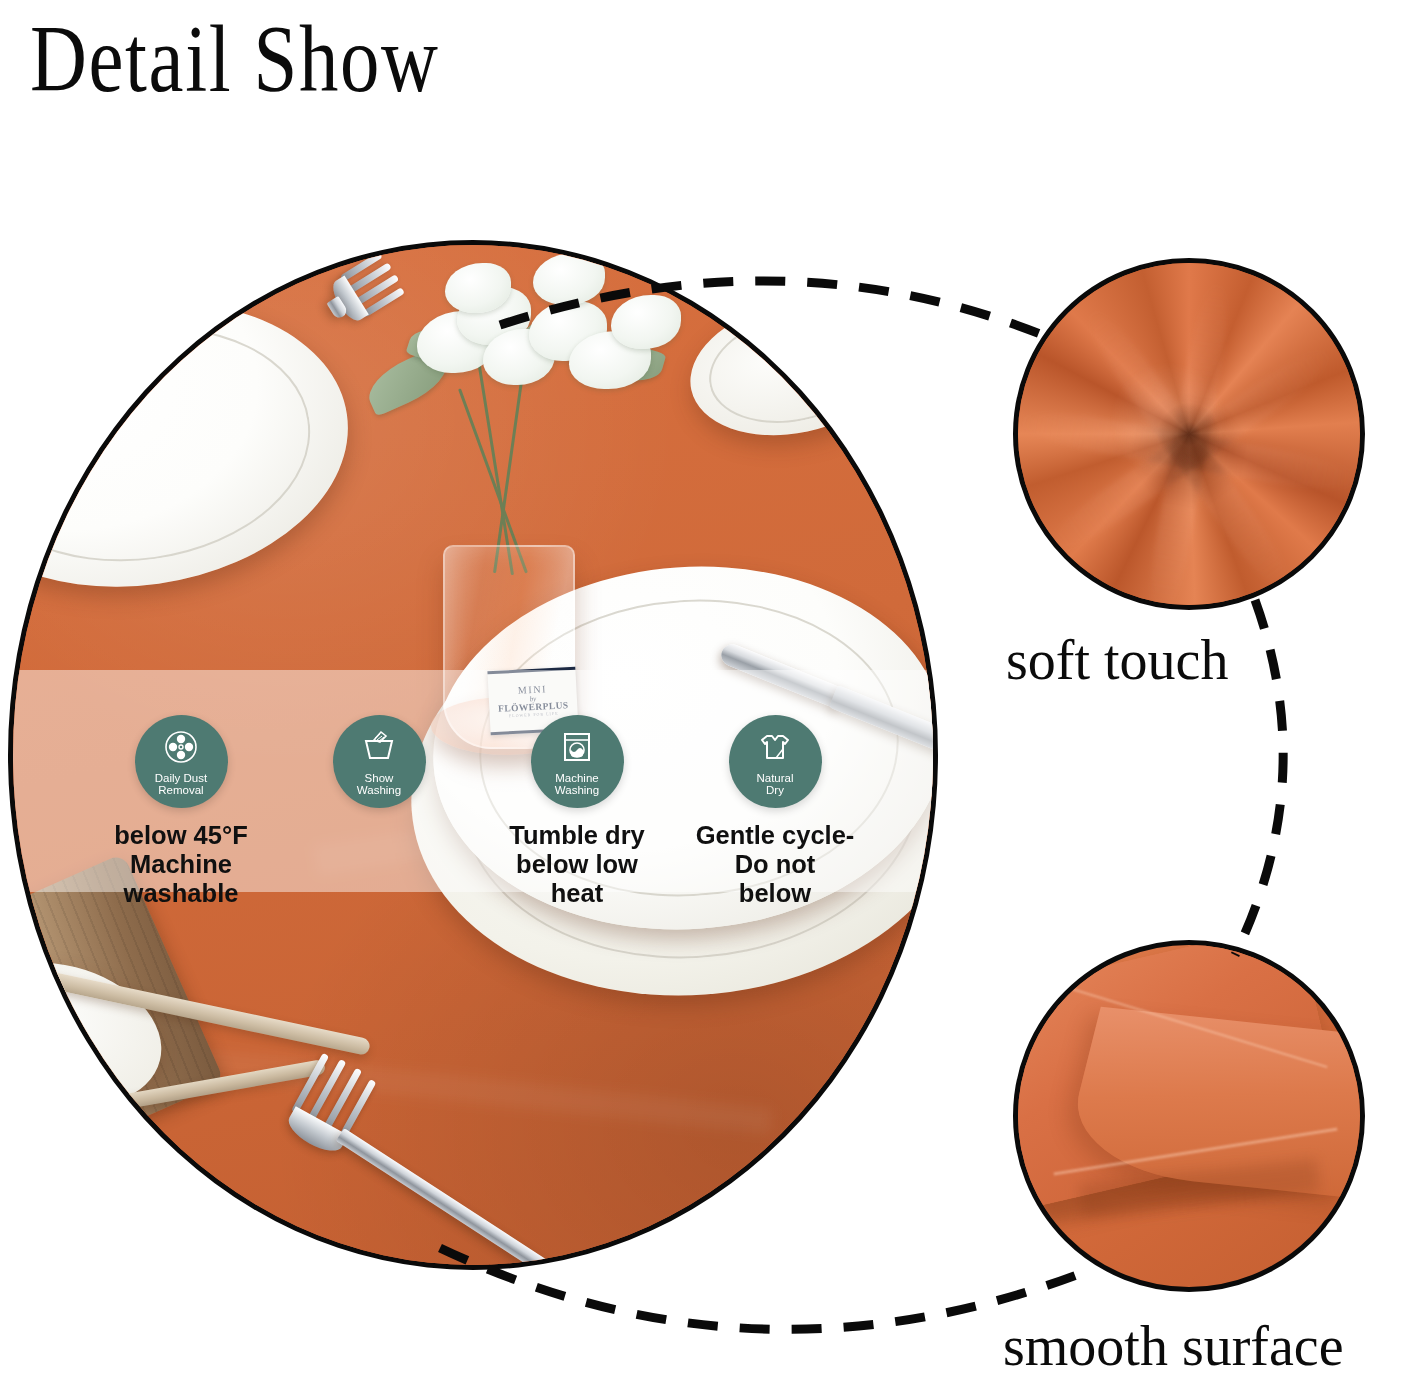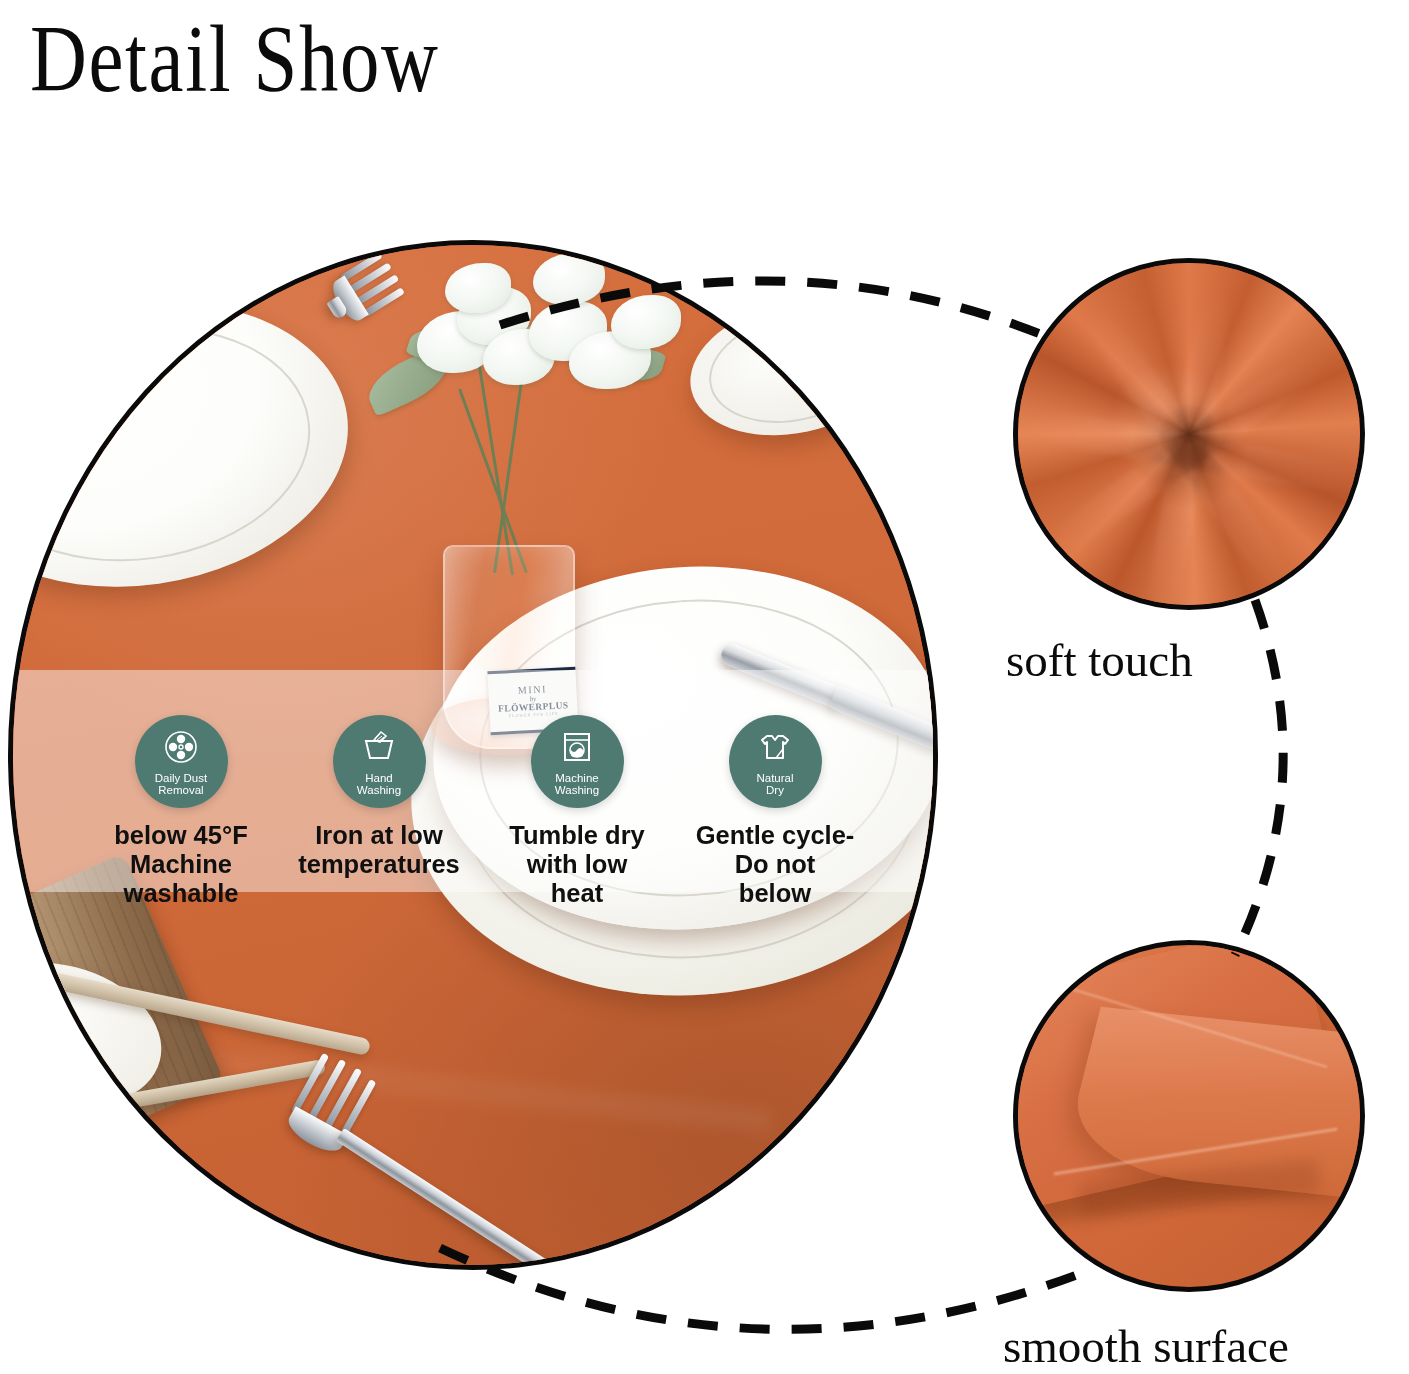--- a/index.html
+++ b/index.html
@@ -411,21 +411,21 @@
   .fold-shadow {
     position: absolute;
     background: rgba(120,50,20,0.22);
     filter: blur(7px);
   }
 
   
   .side-label {
     position: absolute;
     font-family: "Liberation Serif", serif;
-    font-size: 47px;
+    font-size: 56px;
     line-height: 52px;
     color: #0b0b0b;
     white-space: nowrap;
   }
   .label-soft { left: 1006px; top: 634px; }
   .label-smooth { left: 1003px; top: 1320px; }
 
   
   .connectors {
     position: absolute;
@@ -537,40 +537,38 @@
 
       <div class="care-item">
         <div class="care-badge">
           <svg width="40" height="40" viewBox="0 0 40 40">
             <path d="M7 14 L33 14 L29 31 L11 31 Z" fill="none" stroke="#ffffff" stroke-width="2"></path>
             <path d="M15 13 L22 5 L27 9 L21 15 Z" fill="none" stroke="#ffffff" stroke-width="1.6"></path>
             <line x1="16" y1="11" x2="21" y2="7" stroke="#ffffff" stroke-width="1"></line>
             <line x1="18" y1="13" x2="23" y2="9" stroke="#ffffff" stroke-width="1"></line>
             <line x1="20" y1="14" x2="25" y2="10" stroke="#ffffff" stroke-width="1"></line>
           </svg>
-          <div class="badge-text">Hand
+          <div class="badge-text">Show
 Washing</div>
         </div>
-        <div class="care-caption">Iron at low
-temperatures</div>
       </div>
 
       <div class="care-item">
         <div class="care-badge">
           <svg width="40" height="40" viewBox="0 0 40 40">
             <rect x="8" y="7" width="24" height="26" fill="none" stroke="#ffffff" stroke-width="2"></rect>
             <line x1="8" y1="13" x2="32" y2="13" stroke="#ffffff" stroke-width="1.6"></line>
             <circle cx="20" cy="23" r="7" fill="none" stroke="#ffffff" stroke-width="1.6"></circle>
             <path d="M14 23 q3 4 6 0 q3 -4 6 0 v4 q0 3 -3 3 h-6 q-3 0 -3 -3 z" fill="#ffffff"></path>
           </svg>
           <div class="badge-text">Machine
 Washing</div>
         </div>
         <div class="care-caption">Tumble dry
-with low heat</div>
+below low heat</div>
       </div>
 
       <div class="care-item">
         <div class="care-badge">
           <svg width="40" height="40" viewBox="0 0 40 40">
             <path d="M12 9 L17 9 L20 13 L23 9 L28 9 L33 13 L30 17 L28 15 L28 31 L12 31 L12 15 L10 17 L7 13 Z" fill="none" stroke="#ffffff" stroke-width="2" stroke-linejoin="round"></path>
             <line x1="28" y1="22" x2="21" y2="31" stroke="#ffffff" stroke-width="1.4"></line>
           </svg>
           <div class="badge-text">Natural
 Dry</div>

